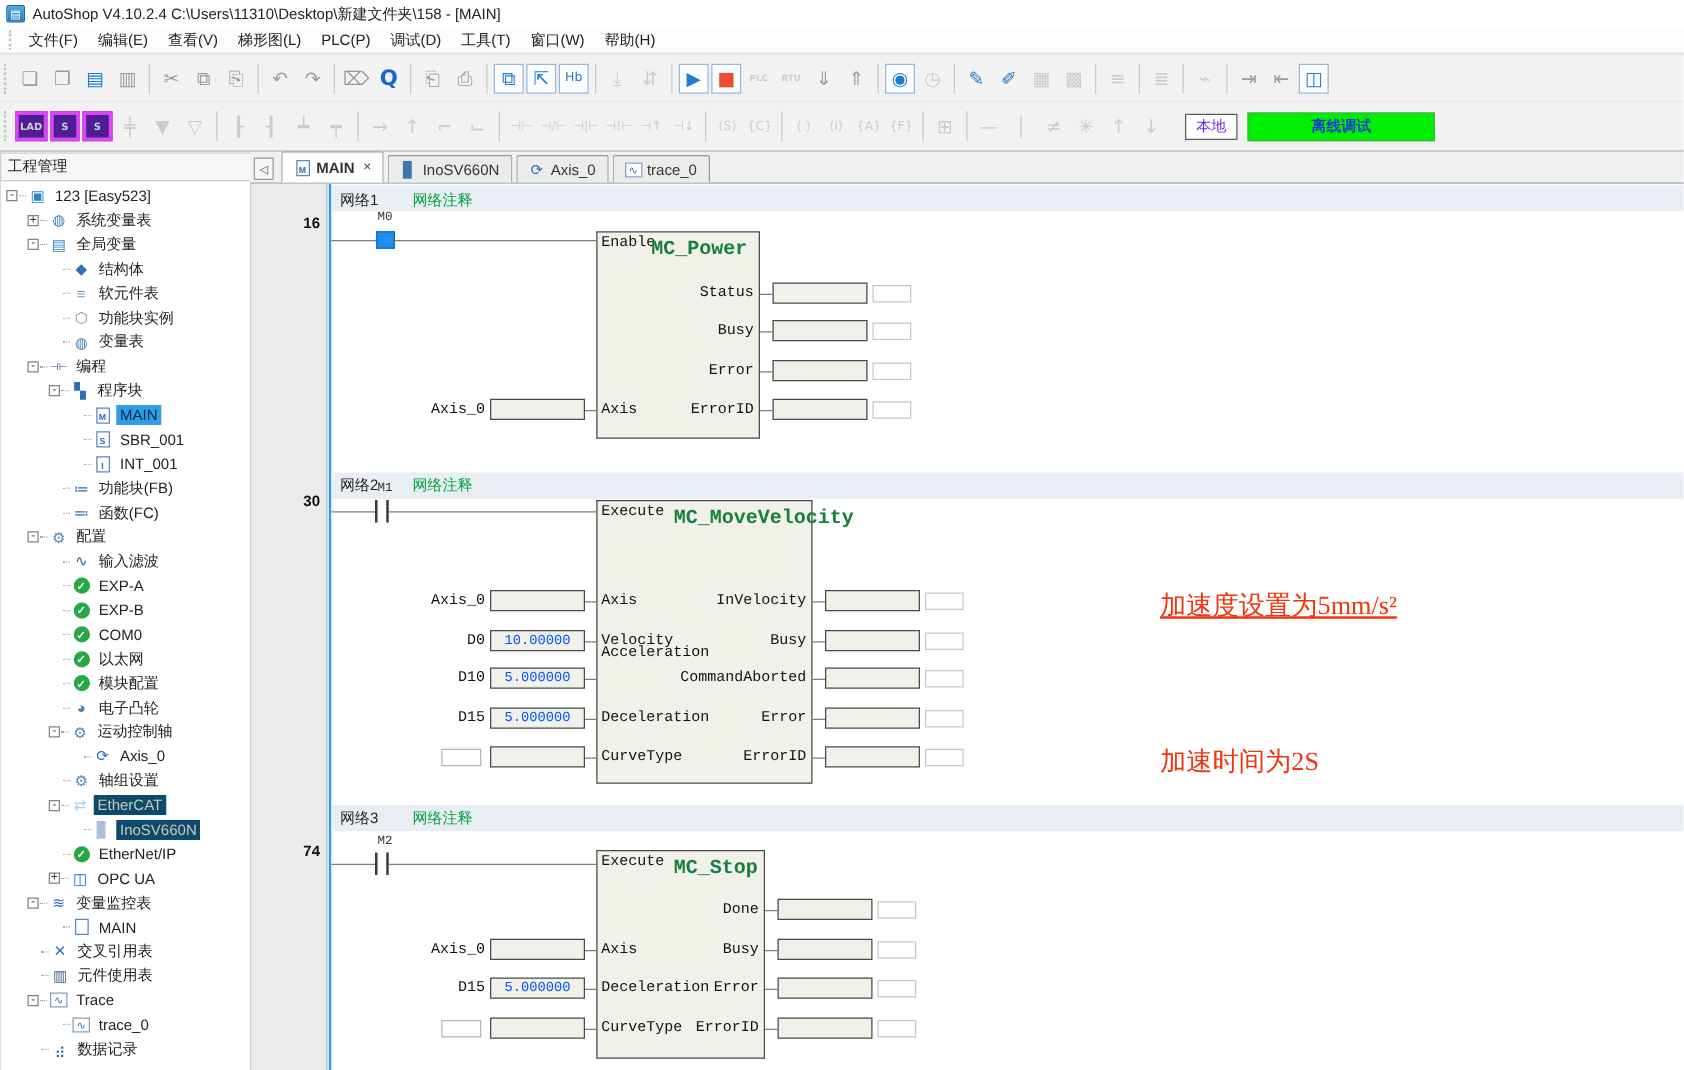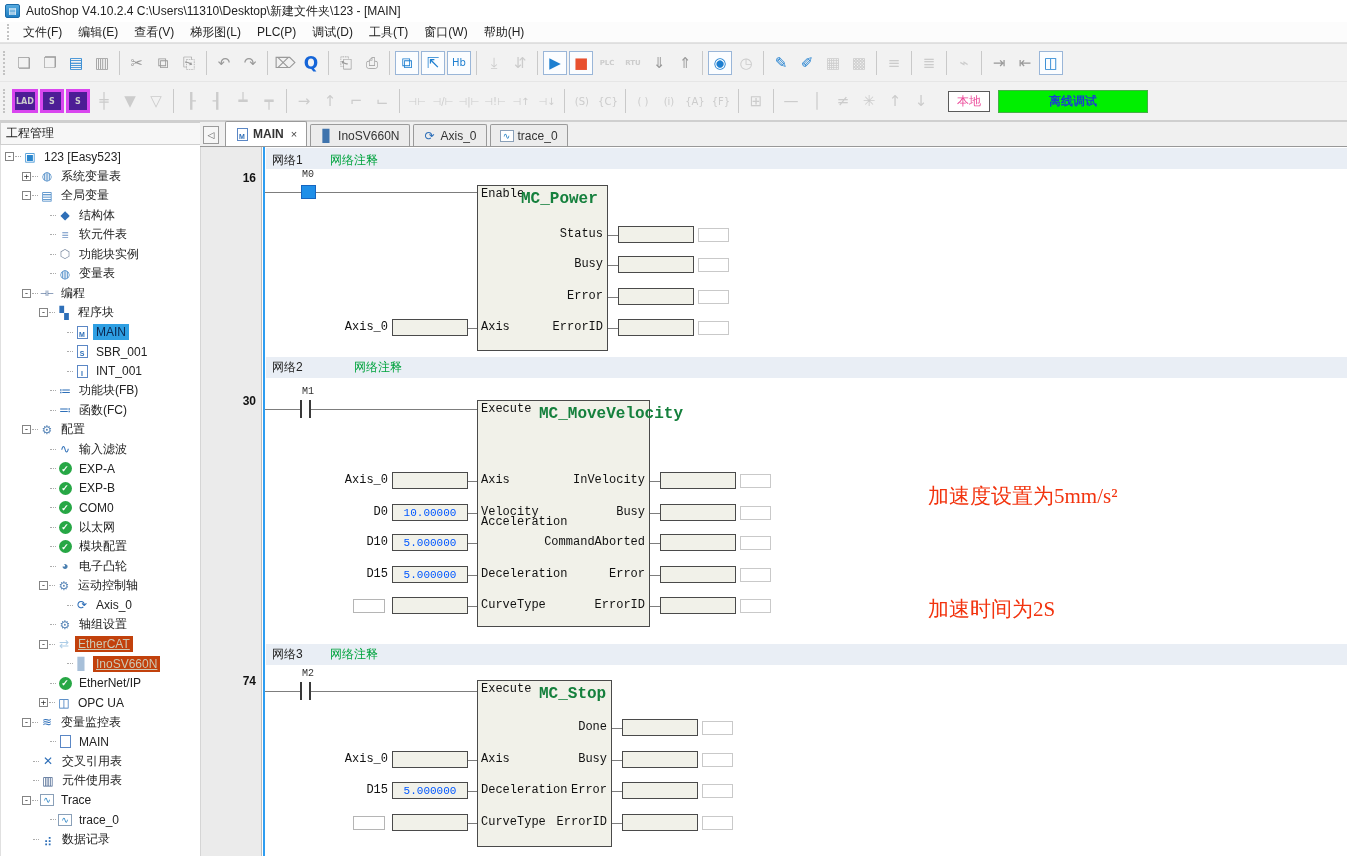--- a/index.html
+++ b/index.html
@@ -28,21 +28,21 @@
           font-size:15px; color:#9a9a9a; margin:0 1px; flex:none; padding:0 1px;
           font-family:"DejaVu Sans",sans-serif; }
   .tbtn.blue { color:#1e7fd0; }
   .tbtn.bluebold { color:#1565d8; font-weight:bold; font-size:17px; }
   .tbtn.red { color:#e8502f; }
   .tbtn.dim { color:#cccccc; }
   .tbtn.boxed { border:1px solid #9ab6d8; background:#fbfdff; }
   .tbtn.tiny { font-size:7px; font-weight:bold; }
   .tbtn.boxed2 { border:3px solid #d946ef; background:#4c1d95; font-size:8px; font-weight:bold; }
   .tbtn.multi { font-size:10px; white-space:nowrap; }
-  .btn-local { border:1px solid #5a5a5a; background:#fff; color:#ec4899; font-size:12px;
+  .btn-local { border:1px solid #5a5a5a; background:#fff; color:#6d28d9; font-size:12px;
                padding:1px 8px; margin-left:14px; flex:none; }
   .btn-debug { background:#00ef00; color:#1a3fd0; font-weight:bold; font-size:12px; width:150px;
                text-align:center; border:1px solid #46b046; margin-left:8px; padding:2px 0; flex:none; }
 
   
   .sidebar { position:absolute; left:0; top:122px; width:242px; bottom:0; background:#fff;
              border-right:2px solid #eab308; display:flex; flex-direction:column; }
   .side-header { height:23px; border:1px solid #cfcfcf; display:flex; align-items:center;
                  font-size:12px; padding:0 5px; background:#f7f7f7; flex:none; }
   .side-title { flex:1; }
@@ -57,21 +57,21 @@
   .ticon { width:16px; height:14px; flex:none; margin-right:3px; display:flex; align-items:center;
            justify-content:center; font-size:12px; }
   .doc-ic { width:11px; height:13px; border:1px solid #5b87c5; background:#fff; font-size:7px;
             color:#2e6fb8; display:flex; align-items:flex-end; justify-content:center; font-weight:bold; }
   .chk-ic { width:13px; height:13px; border-radius:50%; background:#27a745; color:#fff; font-size:9px;
             display:flex; align-items:center; justify-content:center; font-weight:bold; }
   .trc-ic { width:14px; height:12px; border:1px solid #8aa0b8; background:#fff; color:#1a7ac0;
             font-size:9px; display:flex; align-items:center; justify-content:center; }
   .tlabel { padding:1px 3px; }
   .trow.sel .tlabel { background:#2e9fe3; color:#0a2750; }
-  .trow.dimmed .tlabel { background:#c2410c; color:#cdc8b4;text-decoration:underline; }
+  .trow.dimmed .tlabel { background:#0c4a6e; color:#cdc8b4; }
   .trow.dimmed .ticon { opacity:.45; }
 
   
   .editor { position:absolute; left:200px; top:122px; right:0; bottom:0; background:#fff; }
   .tabstrip { position:absolute; left:0; top:0; right:0; height:25px; background:#f0f0f0;
               border-bottom:1px solid #989898; display:flex; align-items:flex-end; padding-left:3px; }
   .tabnav { width:16px; height:18px; border:1px solid #9a9a9a; background:#f6f6f6; font-size:9px;
             display:flex; align-items:center; justify-content:center; margin:0 6px 2px 0; color:#555; flex:none; }
   .tab { height:22px; display:flex; align-items:center; padding:0 9px; border:1px solid #9a9a9a;
          border-bottom:none; background:#ececec; font-size:12px; margin-right:3px;
@@ -107,21 +107,21 @@
   .sbox { position:absolute; width:31px; height:14px; background:#fff; border:1px solid #c9c9c9; }
   .wslot { position:absolute; width:32px; height:14px; background:#fff; border:1px solid #b5b5b5; }
   .anno { position:absolute; left:728px; font-size:21px; color:#f2330e; white-space:nowrap;
           font-family:"Liberation Serif",serif; }
 </style>
 </head>
 <body>
 
 <div class="titlebar">
   <span class="appicon">▤</span>
-  <span>AutoShop V4.10.2.4  C:\Users\11310\Desktop\新建文件夹\123 - [MAIN]</span>
+  <span>AutoShop V4.10.2.4  C:\Users\11310\Desktop\新建文件夹\158 - [MAIN]</span>
 </div>
 
 <div class="menubar">
   <span class="grip"></span>
 <span class="menu-item">文件(F)</span>
     <span class="menu-item">编辑(E)</span>
     <span class="menu-item">查看(V)</span>
     <span class="menu-item">梯形图(L)</span>
     <span class="menu-item">PLC(P)</span>
     <span class="menu-item">调试(D)</span>
@@ -583,21 +583,21 @@
       <div class="obox" style="left: 418px; top: 109px;"></div>
       <div class="sbox" style="left: 498px; top: 111px;"></div>
       <div class="pinlabel r" style="left: 277px; top: 142px; width: 126px;">Error</div>
       <div class="wire" style="left: 408px; top: 150px; width: 10px;"></div>
       <div class="obox" style="left: 418px; top: 141px;"></div>
       <div class="sbox" style="left: 498px; top: 143px;"></div>
       <div class="pinlabel r" style="left: 277px; top: 173px; width: 126px;">ErrorID</div>
       <div class="wire" style="left: 408px; top: 181px; width: 10px;"></div>
       <div class="obox" style="left: 418px; top: 172px;"></div>
       <div class="sbox" style="left: 498px; top: 174px;"></div>
-      <div class="nethead" style="top: 210px; gap: 24px;">
+      <div class="nethead" style="top: 231px;">
         <span class="nlabel">网络2</span>
         <span class="ncomment">网络注释</span>
       </div>
       <div class="rownum" style="top: 247px;">30</div>
       <div class="contact-label" style="left: 88px; top: 239px;">M1</div>
       <div class="wire" style="left: 65px; top: 262px; width: 35px;"></div>
       <div class="wire" style="left: 111px; top: 262px; width: 166px;"></div>
       <div class="cbar" style="left: 100px; top: 253px;"></div>
       <div class="cbar" style="left: 109px; top: 253px;"></div>
       <div class="fbblock" style="left: 277px; top: 253px; width: 173px; height: 227px;"></div>
@@ -677,16 +677,16 @@
       <div class="obox" style="left: 422px; top: 604px;"></div>
       <div class="sbox" style="left: 502px; top: 606px;"></div>
       <div class="pinlabel r" style="left: 277px; top: 636px; width: 130px;">Error</div>
       <div class="wire" style="left: 412px; top: 644px; width: 10px;"></div>
       <div class="obox" style="left: 422px; top: 635px;"></div>
       <div class="sbox" style="left: 502px; top: 637px;"></div>
       <div class="pinlabel r" style="left: 277px; top: 668px; width: 130px;">ErrorID</div>
       <div class="wire" style="left: 412px; top: 676px; width: 10px;"></div>
       <div class="obox" style="left: 422px; top: 667px;"></div>
       <div class="sbox" style="left: 502px; top: 669px;"></div>
-      <div class="anno" style="top: 335px;">加速度设置为5mm/s²</div>
+      <div class="anno" style="top: 323px; text-decoration: underline;">加速度设置为5mm/s²</div>
       <div class="anno" style="top: 448px;">加速时间为2S</div>
     </div>
 </div>
 
 </body></html>

